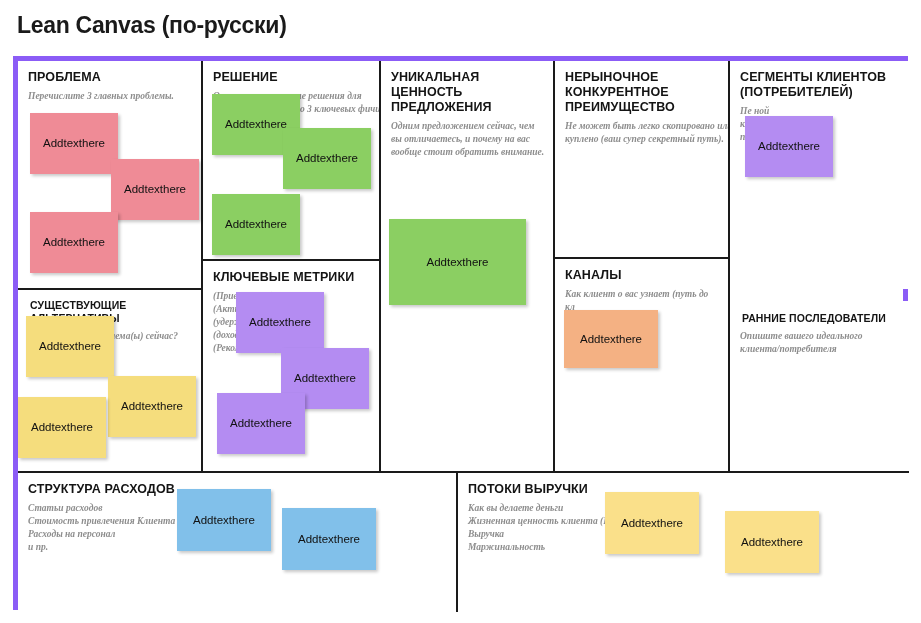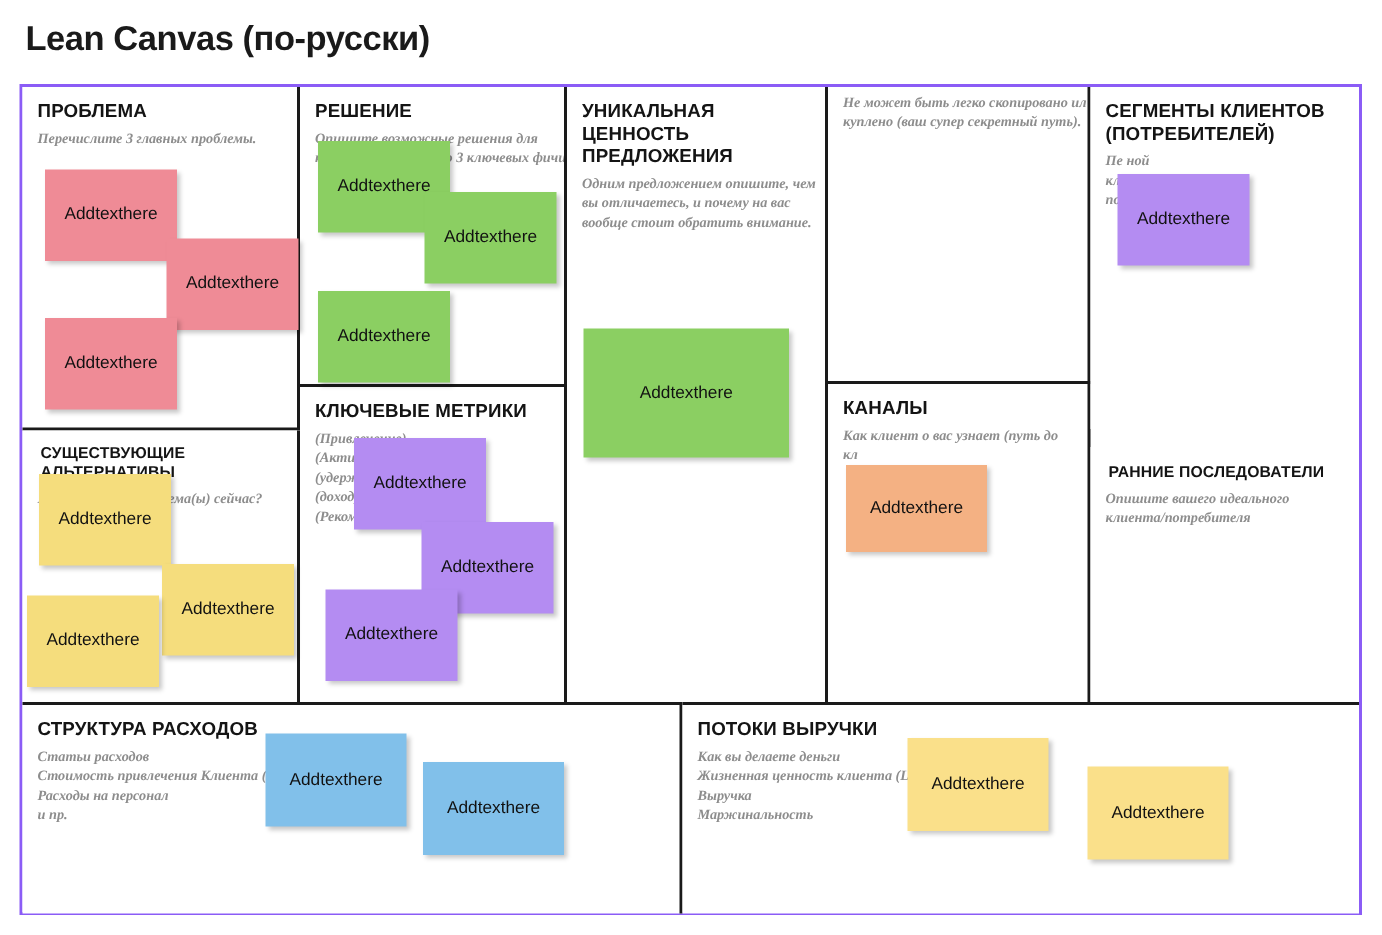--- a/index.html
+++ b/index.html
@@ -15,21 +15,21 @@
   .page-title{
     position:absolute;left:17px;top:12px;
     font-size:23px;font-weight:bold;color:#1a1a1a;
     letter-spacing:-0.3px;white-space:nowrap;
   }
 
   
   .grid{
     position:absolute;left:13px;top:56px;
     width:895px;height:554px;
-    border:2px solid #8b5cf6;
+    border:5px solid #8b5cf6;
     box-sizing:border-box;
     background:#fff;
   }
 
   .cell{
     position:absolute;
     box-sizing:border-box;
     background:#fff;
     overflow:hidden;
   }
@@ -110,27 +110,32 @@
         <span class="ln">(Рекомендации) на</span>
       </div>
     </div>
 
     <div class="cell bdr-r" style="left:363px;top:0;width:174px;height:410px;">
       <div class="cell-title">
         <span>УНИКАЛЬНАЯ ЦЕННОСТЬ</span><br>
         <span>ПРЕДЛОЖЕНИЯ</span>
       </div>
       <div class="cell-sub">
-        <span class="ln">Одним предложением опишите, чем</span>
+        <span class="ln">Одним предложением сейчас, чем</span>
         <span class="ln">вы отличаетесь, и  почему на вас</span>
         <span class="ln">вообще стоит обратить внимание.</span>
       </div>
     </div>
 
     <div class="cell bdr-r bdr-b" style="left:537px;top:0;width:175px;height:198px;">
+      <div class="cell-title">
+        <span>НЕРЫНОЧНОЕ</span><br>
+        <span>КОНКУРЕНТНОЕ</span><br>
+        <span>ПРЕИМУЩЕСТВО</span>
+      </div>
       <div class="cell-sub">
         <span class="ln">Не может быть легко скопировано или</span>
         <span class="ln">куплено (ваш супер секретный путь).</span>
       </div>
     </div>
 
     <div class="cell bdr-r" style="left:537px;top:198px;width:175px;height:212px;">
       <div class="cell-title">КАНАЛЫ</div>
       <div class="cell-sub">
         <span class="ln">Как клиент о вас узнает (путь до</span>

